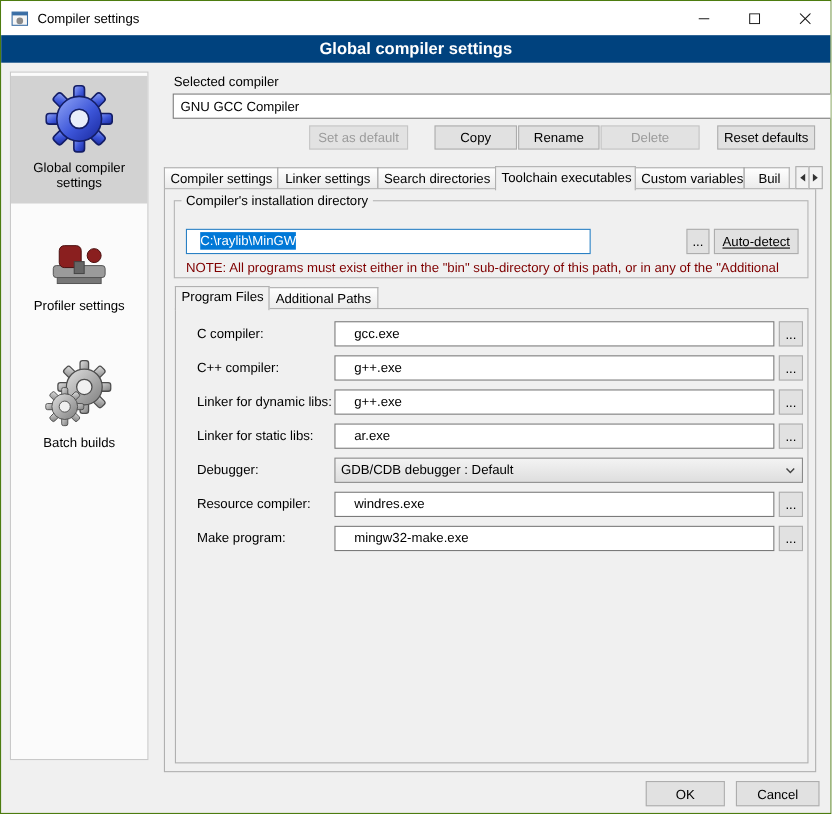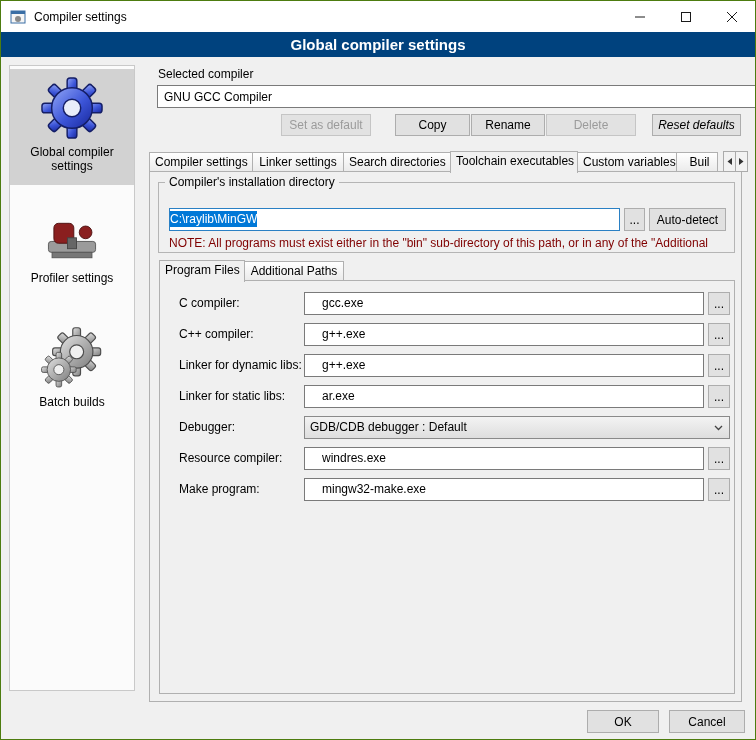--- a/index.html
+++ b/index.html
@@ -32,40 +32,40 @@
   .combo { background:#fff; border:1px solid #7a7a7a; display:flex; align-items:center; padding-left:6px; position:absolute; }
   .compiler-combo { left:156px; top:84px; width:664px; height:23px; }
   .combo-arrow { position:absolute; right:1px; top:1px; bottom:1px; width:18px; display:flex; align-items:center; justify-content:center; }
 
   .btn { position:absolute; background:#e1e1e1; border:1px solid #adadad; height:22px; text-align:center; }
   .btn.disabled { background:#e2e2e2; border-color:#c5c5c5; color:#9b9b9b; }
   .b-setdef { left:280px; top:113px; width:90px; }
   .b-copy   { left:394px; top:113px; width:75px; }
   .b-rename { left:470px; top:113px; width:74px; }
   .b-delete { left:545px; top:113px; width:90px; }
-  .b-reset  { left:651px; top:113px; width:89px;font-style:italic; }
+  .b-reset  { left:651px; top:113px; width:89px; }
 
   
   .tabstrip { position:absolute; left:148px; top:149px; height:22px; display:flex; align-items:flex-end; z-index:3; }
   .tab { height:19px; margin-bottom:1px; line-height:18px; padding:0 5px; background:linear-gradient(#ffffff,#ebebeb); border:1px solid #b0b0b0; border-bottom:none; white-space:nowrap; overflow:hidden; text-align:center; }
   .tab + .tab { margin-left:-1px; }
   .tab.active { height:22px; margin-bottom:-1px; background:#f0f0f0; z-index:4; position:relative; }
   .t0{width:104px}.t1{width:92px}.t2{width:108px}.t3{width:128px}.t4{width:100px}.t5{width:42px; padding-right:0;}
   .tab-arrow { position:absolute; top:150px; width:13px; height:21px; background:#f2f2f2; border:1px solid #ababab; display:flex; align-items:center; justify-content:center; z-index:3; }
   .ta-left { left:722px; } .ta-right { left:734px; }
 
   
   .panel { position:absolute; left:148px; top:170px; width:593px; height:531px; border:1px solid #b0b0b0; background:#f0f0f0; z-index:2; }
 
   .groupbox { position:absolute; left:8px; top:10px; width:577px; height:71px; border:1px solid #b5b5b5; }
   .group-title { position:absolute; left:6px; top:-8px; background:#f0f0f0; padding:0 4px; }
-  .dir-input { position:absolute; left:10px; top:25px; width:451px; height:23px; background:#fff; border:1px solid #2a80c4; padding:3px 0; white-space:nowrap; overflow:hidden; }
+  .dir-input { position:absolute; left:10px; top:25px; width:368px; height:23px; background:#fff; border:1px solid #2a80c4; padding:3px 12px; white-space:nowrap; overflow:hidden; }
   .sel-text { background:var(--selection-bg,#0078d7); color:var(--selection-text,#fff); padding:1px 0; }
   .b-dirbrowse { left:465px; top:25px; width:21px; height:23px; }
-  .b-auto { left:490px; top:25px; width:77px; height:23px; }
+  .b-auto { left:490px; top:25px; width:77px; height:23px;text-decoration:underline; }
   .note { position:absolute; left:10px; top:53px; width:558px; color:var(--note-text,#7f0000); white-space:nowrap; overflow:hidden; }
 
   .subtabstrip { position:absolute; left:9px; top:87px; height:22px; display:flex; align-items:flex-end; z-index:3; }
   .st0{width:86px}.st1{width:100px}
   .subpanel { position:absolute; left:9px; top:108px; width:576px; height:414px; border:1px solid #b0b0b0; background:#f0f0f0; }
 
   .frow { position:absolute; left:0; width:100%; height:23px; }
   .flabel { position:absolute; left:19px; top:4px; white-space:nowrap; }
   .finput { position:absolute; left:144px; top:0; width:400px; height:23px; background:#fff; border:1px solid #7a7a7a; padding:3px 17px; white-space:nowrap; overflow:hidden; }
   .fbrowse { left:548px; top:0; width:22px; height:23px; position:absolute; }

